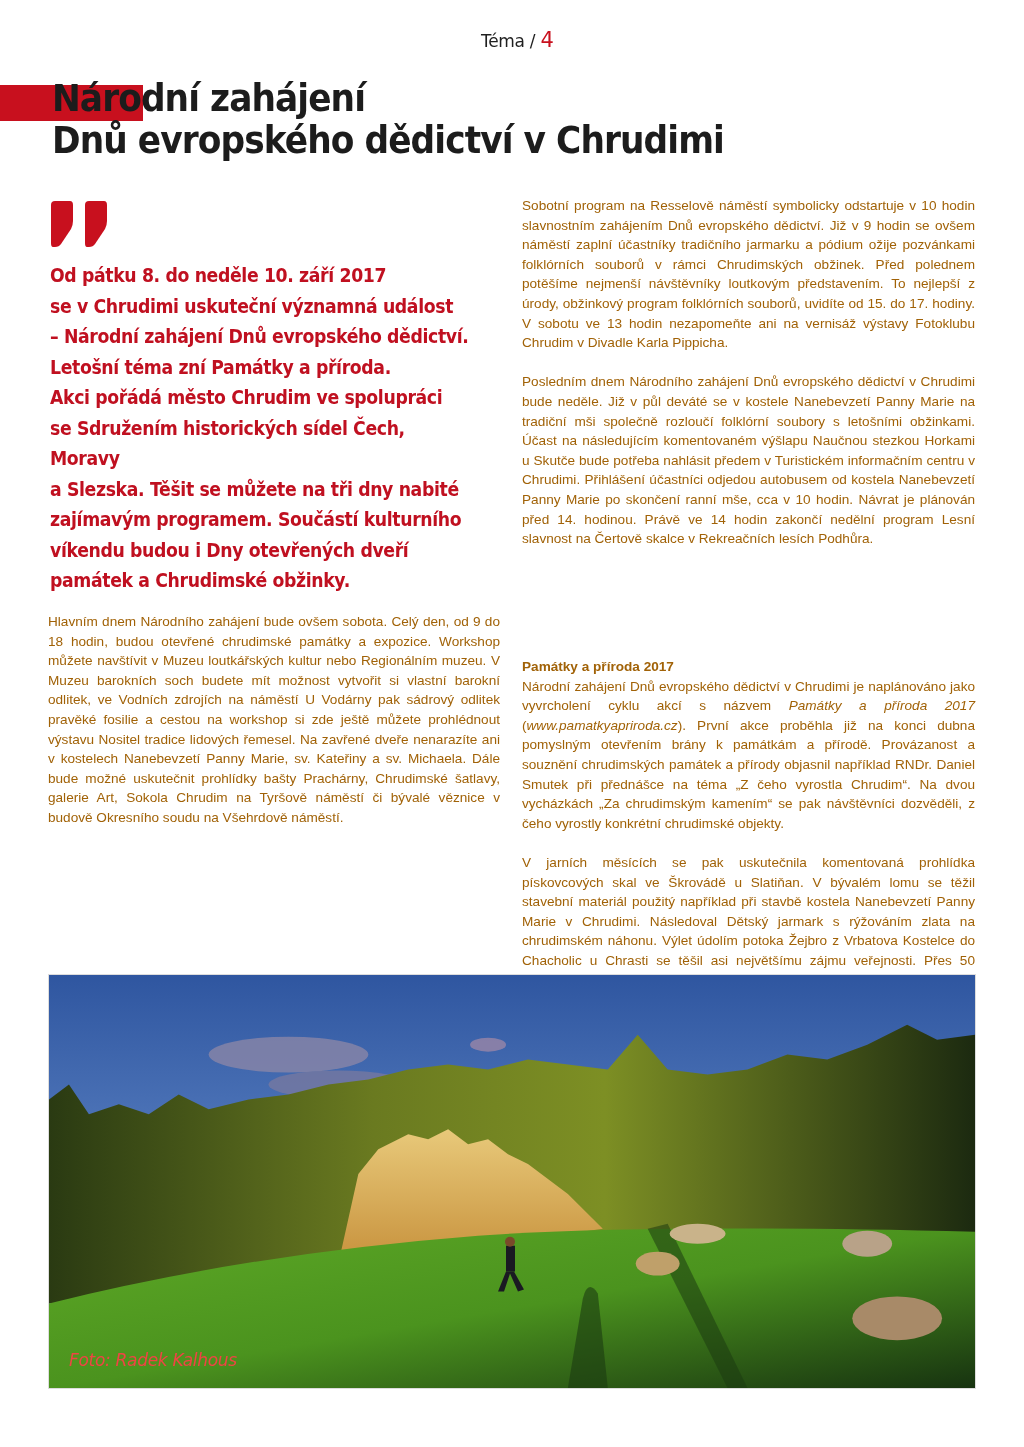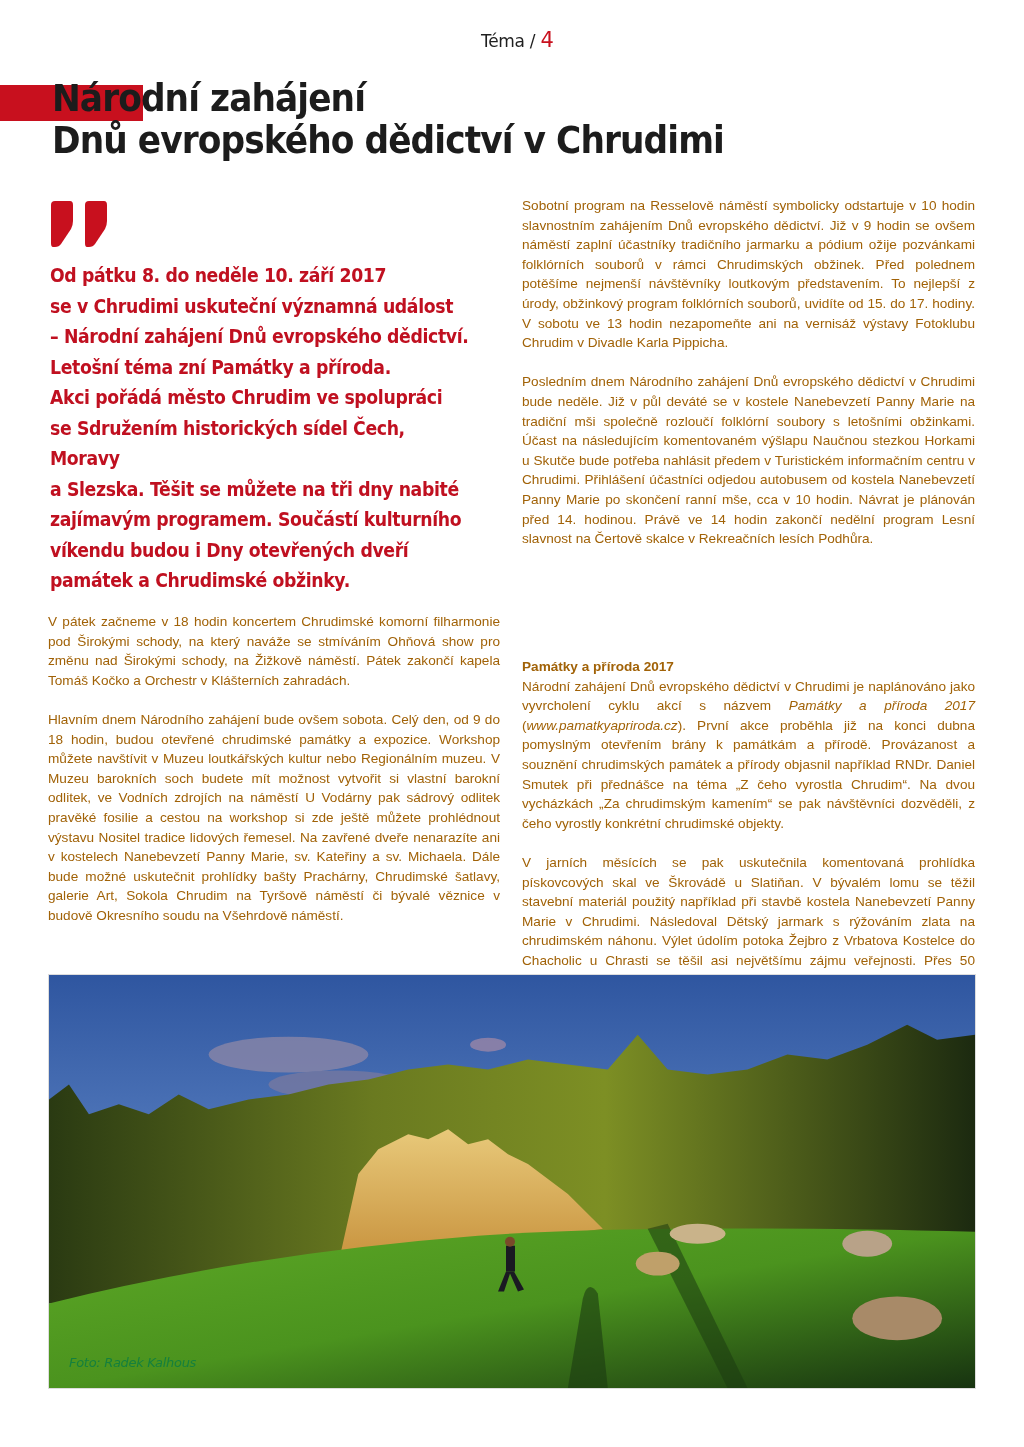--- a/index.html
+++ b/index.html
@@ -17,21 +17,21 @@
   .col { position: absolute; font-family: "Liberation Sans", sans-serif; font-size: 13.6px; line-height: 19.6px; color: #a16207; text-align: justify; }
   .col p { margin: 0 0 19.6px 0; hyphens: none; }
   .col-right-top { left: 522px; top: 196px; width: 453px; }
   .col-left-bottom { left: 48px; top: 612px; width: 452px; }
   .col-right-bottom { left: 522px; top: 609px; width: 453px; margin-top: 48px; }
   .subhead { font-weight: bold; display: block; }
   .col em { font-style: italic; }
 
   .photo { position: absolute; left: 48px; top: 974px; width: 928px; height: 415px; overflow: hidden; border: 1px solid #ddd; box-sizing: border-box; }
   .photo svg { display: block; width: 100%; height: 100%; }
-  .photo-credit { position: absolute; left: 20px; bottom: 18px; font-family: "DejaVu Sans", sans-serif; font-style: italic; font-size: 13px; color: #15803d; letter-spacing: -0.3px; }
+  .photo-credit { position: absolute; left: 20px; bottom: 18px; font-family: "DejaVu Sans", sans-serif; font-style: italic; font-size: 17px; color: #ef4444; letter-spacing: -0.3px; }
 </style>
 </head>
 <body>
 
 <div class="section-header">
   <span>Téma / </span><span class="num">4</span>
 </div>
 
 <div class="red-bar"></div>
 <h1 class="title">
@@ -58,21 +58,20 @@
   <span>víkendu budou i Dny otevřených dveří</span><br>
   <span>památek a Chrudimské obžinky.</span>
 </p>
 
 <div class="col col-right-top">
   <p>Sobotní program na Resselově náměstí symbolicky odstartuje v 10 hodin slavnostním zahájením Dnů evropského dědictví. Již v 9 hodin se ovšem náměstí zaplní účastníky tradičního jarmarku a pódium ožije pozvánkami folklórních souborů v rámci Chrudimských obžinek. Před polednem potěšíme nejmenší návštěvníky loutkovým představením. To nejlepší z úrody, obžinkový program folklórních souborů, uvidíte od 15. do 17. hodiny. V sobotu ve 13 hodin nezapomeňte ani na vernisáž výstavy Fotoklubu Chrudim v Divadle Karla Pippicha.</p>
   <p>Posledním dnem Národního zahájení Dnů evropského dědictví v Chrudimi bude neděle. Již v půl deváté se v kostele Nanebevzetí Panny Marie na tradiční mši společně rozloučí folklórní soubory s letošními obžinkami. Účast na následujícím komentovaném výšlapu Naučnou stezkou Horkami u Skutče bude potřeba nahlásit předem v Turistickém informačním centru v Chrudimi. Přihlášení účastníci odjedou autobusem od kostela Nanebevzetí Panny Marie po skončení ranní mše, cca v 10 hodin. Návrat je plánován před 14. hodinou. Právě ve 14 hodin zakončí nedělní program Lesní slavnost na Čertově skalce v Rekreačních lesích Podhůra.</p>
 </div>
 
 <div class="col col-left-bottom">
-  <p>V pátek začneme v 18 hodin koncertem Chrudimské komorní filharmonie pod Širokými schody, na který naváže se stmíváním Ohňová show pro změnu nad Širokými schody, na Žižkově náměstí. Pátek zakončí kapela Tomáš Kočko a Orchestr v Klášterních zahradách.</p>
   <p>Hlavním dnem Národního zahájení bude ovšem sobota. Celý den, od 9 do 18 hodin, budou otevřené chrudimské památky a expozice. Workshop můžete navštívit v Muzeu loutkářských kultur nebo Regionálním muzeu. V Muzeu barokních soch budete mít možnost vytvořit si vlastní barokní odlitek, ve Vodních zdrojích na náměstí U Vodárny pak sádrový odlitek pravěké fosilie a cestou na workshop si zde ještě můžete prohlédnout výstavu Nositel tradice lidových řemesel. Na zavřené dveře nenarazíte ani v kostelech Nanebevzetí Panny Marie, sv. Kateřiny a sv. Michaela. Dále bude možné uskutečnit prohlídky bašty Prachárny, Chrudimské šatlavy, galerie Art, Sokola Chrudim na Tyršově náměstí či bývalé věznice v budově Okresního soudu na Všehrdově náměstí.</p>
 </div>
 
 <div class="col col-right-bottom">
   <span class="subhead">Památky a příroda 2017</span>
   <p><span>Národní zahájení Dnů evropského dědictví v Chrudimi je naplánováno jako vyvrcholení cyklu akcí s názvem </span><em>Památky a příroda 2017</em><span> (</span><em>www.pamatkyapriroda.cz</em><span>). První akce proběhla již na konci dubna pomyslným otevřením brány k památkám a přírodě. Provázanost a souznění chrudimských památek a přírody objasnil například RNDr. Daniel Smutek při přednášce na téma „Z čeho vyrostla Chrudim“. Na dvou vycházkách „Za chrudimským kamením“ se pak návštěvníci dozvěděli, z čeho vyrostly konkrétní chrudimské objekty.</span></p>
   <p>V jarních měsících se pak uskutečnila komentovaná prohlídka pískovcových skal ve Škrovádě u Slatiňan. V bývalém lomu se těžil stavební materiál použitý například při stavbě kostela Nanebevzetí Panny Marie v Chrudimi. Následoval Dětský jarmark s rýžováním zlata na chrudimském náhonu. Výlet údolím potoka Žejbro z Vrbatova Kostelce do Chacholic u Chrasti se těšil asi největšímu zájmu veřejnosti. Přes 50 účastníků se seznámilo nejen s přírodními zajímavostmi, ale</p>
 </div>
 
 <div class="photo">

